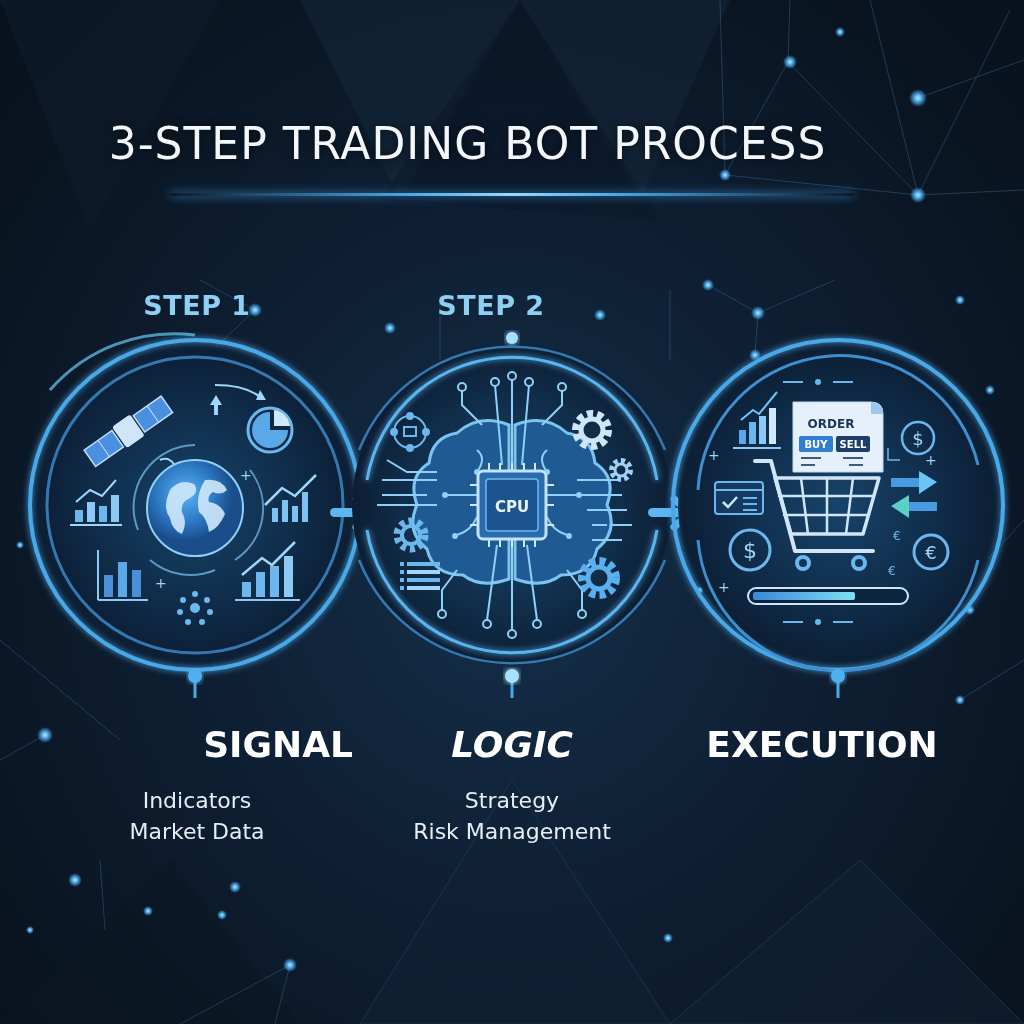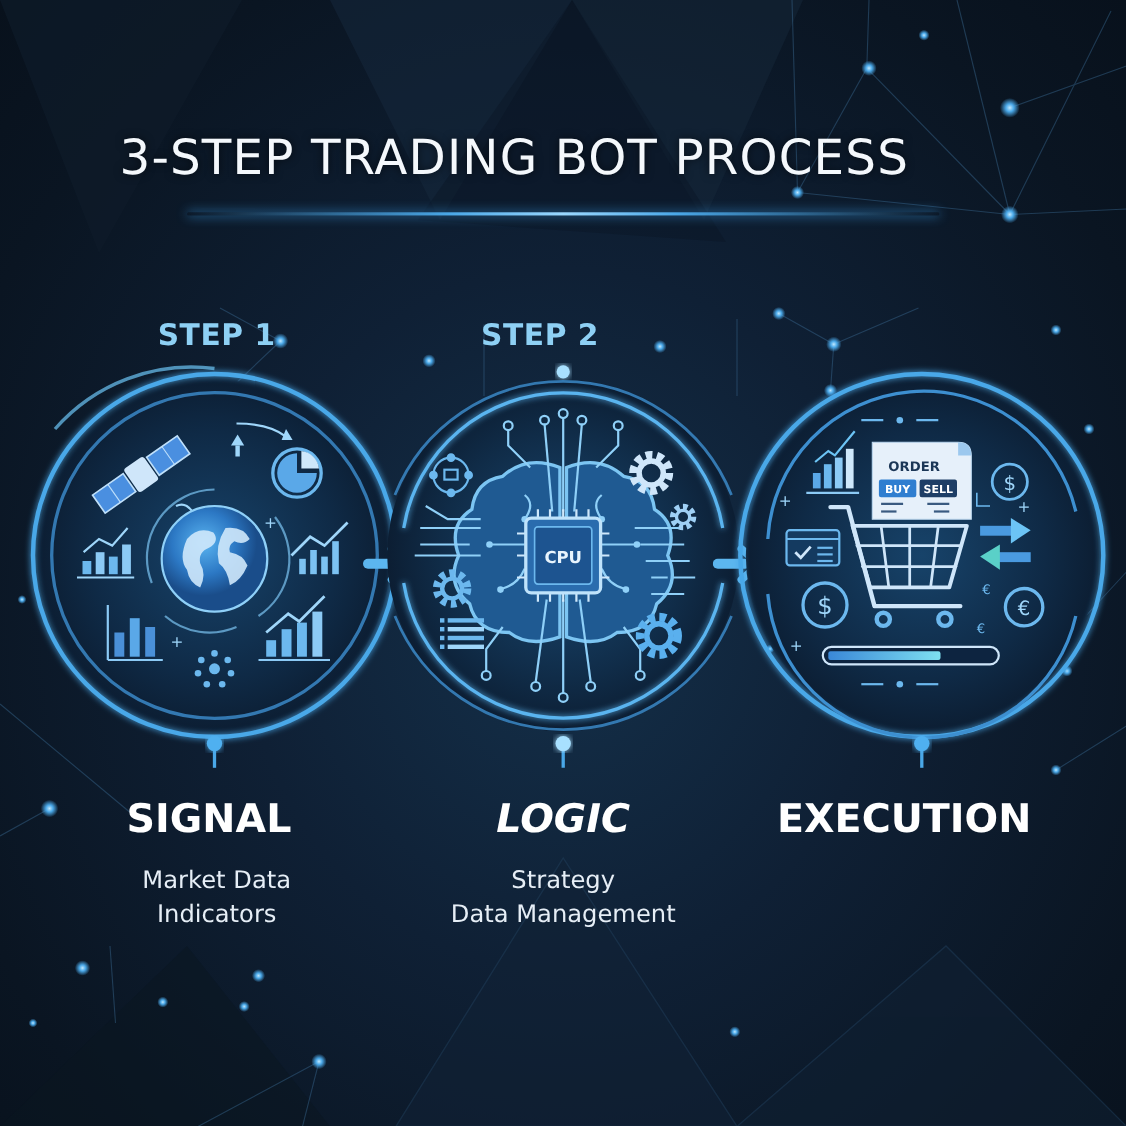--- a/index.html
+++ b/index.html
@@ -469,26 +469,26 @@
       <rect x="90" y="262" width="102" height="8" rx="2" fill="url(#pbar)"></rect>
     </g>
     <text x="45" y="130" fill="#9fd6fa" font-size="14" font-family="DejaVu Sans, sans-serif">+</text>
     <text x="262" y="135" fill="#9fd6fa" font-size="14" font-family="DejaVu Sans, sans-serif">+</text>
     <text x="55" y="262" fill="#9fd6fa" font-size="14" font-family="DejaVu Sans, sans-serif">+</text>
 
     <line x1="175" y1="352" x2="175" y2="368" stroke="#4aa8e8" stroke-width="3"></line>
     <circle cx="175" cy="346" r="7" fill="#4fb0f0" filter="url(#glow3)"></circle>
   </svg>
 
-  <div class="step-name" style="left:40px;">SIGNAL</div>
+  <div class="step-name" style="left:53px;text-align:right;">SIGNAL</div>
   <div class="step-name" style="left:362px;font-style:italic;">LOGIC</div>
   <div class="step-name" style="left:672px;">EXECUTION</div>
 
   <div class="step-desc" style="left:47px;">
+    <div>Indicators</div>
     <div>Market Data</div>
-    <div>Indicators</div>
   </div>
   <div class="step-desc" style="left:362px;">
     <div>Strategy</div>
-    <div>Data Management</div>
+    <div>Risk Management</div>
   </div>
 
 </div>
 
 </body></html>

